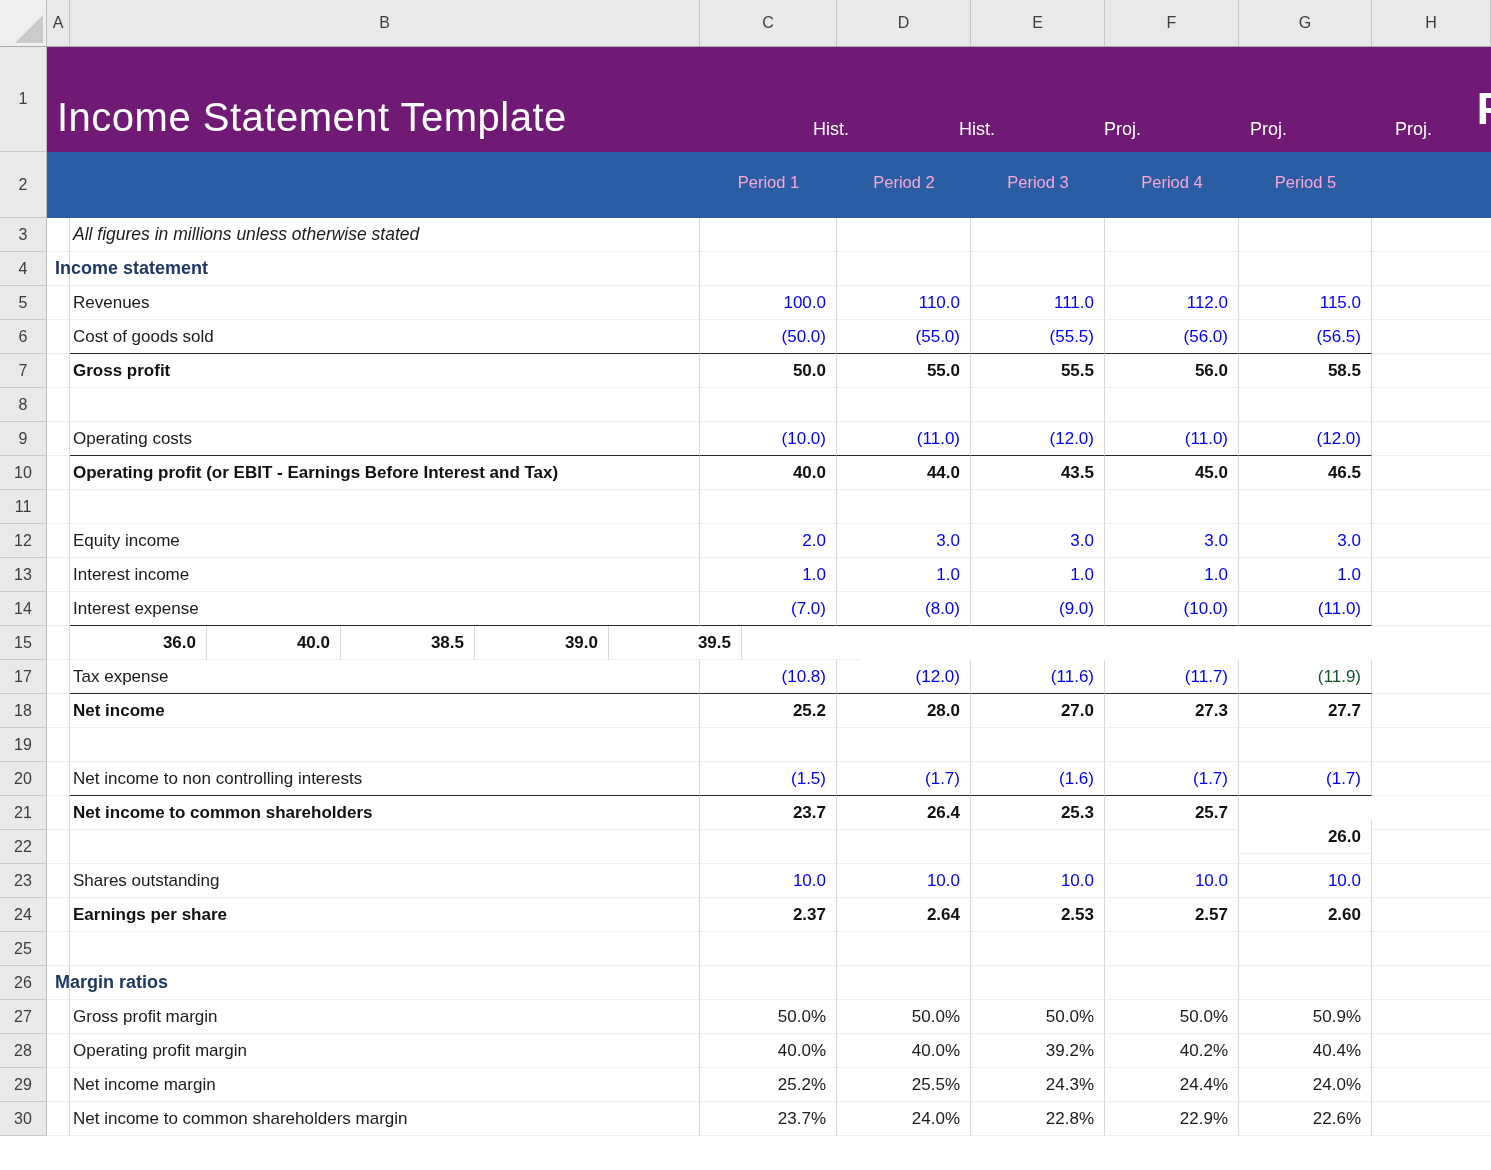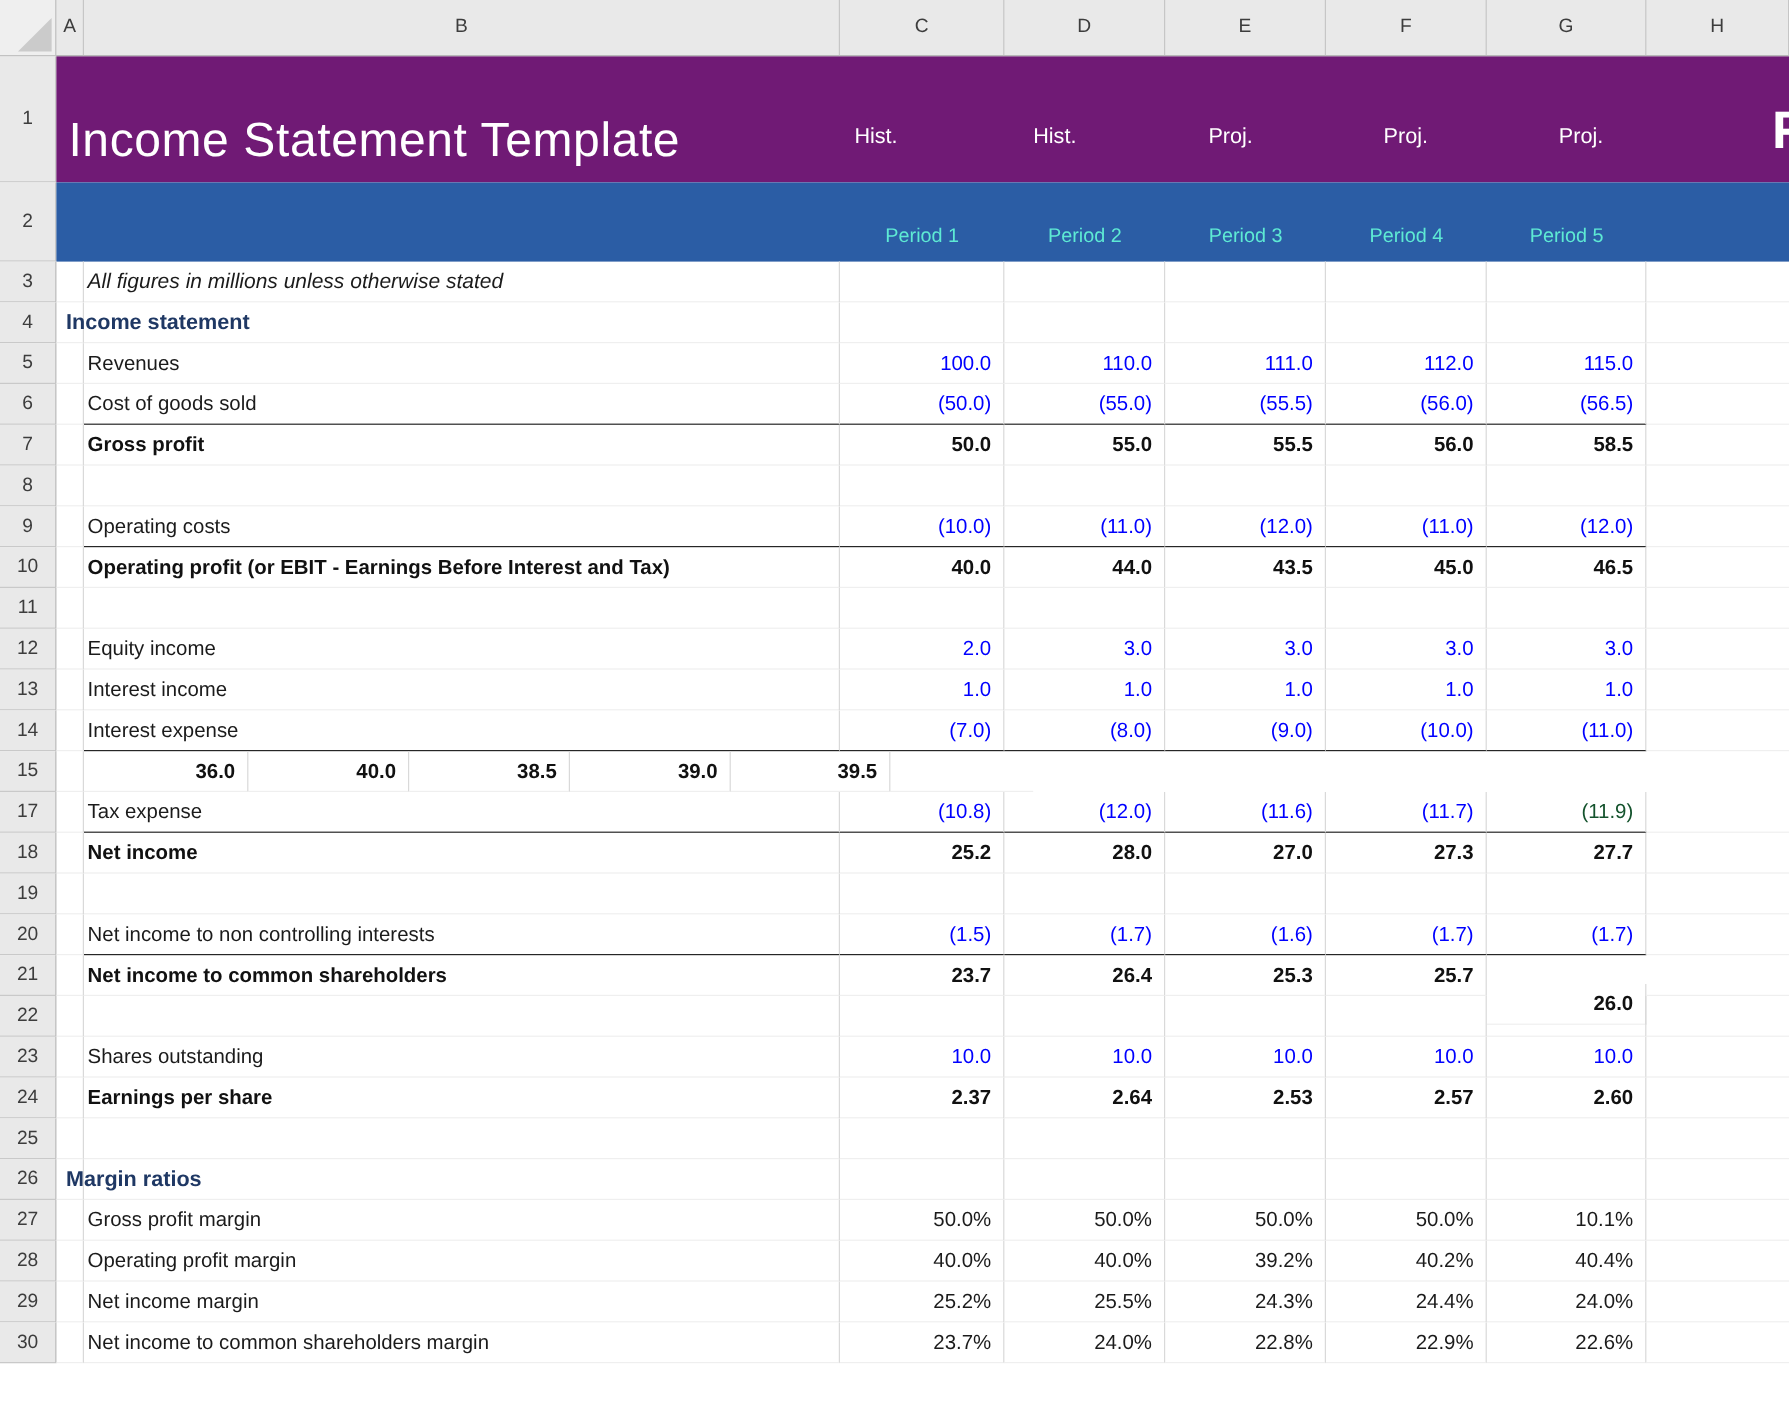--- a/index.html
+++ b/index.html
@@ -26,22 +26,22 @@
              border-right: 1px solid #BDBDBD; border-bottom: 1px solid #C9C9C9;
              display: flex; align-items: center; justify-content: center;
              font-size: 16px; color: #3D3D3D; }
 
   
   .band { flex: 1; display: flex; }
   .band1 { background: #701a75; align-items: flex-end; gap: 12px; }
   .band2 { background: #2B5DA5; align-items: flex-end; }
   .title-cell { font-size: 40px; color: #FFFFFF; padding: 0 0 12px 10px; white-space: nowrap;
                 letter-spacing: 0.5px; font-weight: 400; }
-  .group-cell { color: #FFFFFF; font-size: 18px; text-align: left; padding-bottom: 28px; }
-  .period-cell { color: #5eead4; font-size: 16.5px; text-align: center; padding-bottom: 11px; }
+  .group-cell { color: #FFFFFF; font-size: 18px; text-align: right; padding-bottom: 12px; }
+  .period-cell { color: #f9a8d4; font-size: 16.5px; text-align: center; padding-bottom: 26px; }
   .band-spacer { height: 100%; }
   .logo-cell { position: relative; height: 100%; }
   .logo { position: absolute; right: 16px; bottom: 22px; display: flex; align-items: flex-start; }
   .logo-text { font-size: 44px; line-height: 0.95; font-weight: 700; color: #fff; letter-spacing: -1px; }
   .logo-bracket { width: 14px; height: 33px; border-top: 7px solid #fff; border-right: 7px solid #fff; margin-left: 2px; }
 
   
   .c { height: 100%; border-right: 1px solid #D9D9D9; border-bottom: 1px solid #EFEFEF;
        font-size: 17px; color: #1B1B1B; display: flex; align-items: center; }
   .c.lbl { padding-left: 3px; white-space: nowrap; overflow: visible; }
@@ -353,21 +353,21 @@
       <div class="c h-cell" style="width: 119px; flex: 0 0 119px;"></div>
     </div>
     <div class="r">
       <div class="rowhead">27</div>
       <div class="c a-cell" style="width: 23px; flex: 0 0 23px;"></div>
       <div class="c lbl" style="width: 630px; flex: 0 0 630px;">Gross profit margin</div>
       <div class="c val" style="width: 137px; flex: 0 0 137px;">50.0%</div>
       <div class="c val" style="width: 134px; flex: 0 0 134px;">50.0%</div>
       <div class="c val" style="width: 134px; flex: 0 0 134px;">50.0%</div>
       <div class="c val" style="width: 134px; flex: 0 0 134px;">50.0%</div>
-      <div class="c val" style="width: 133px; flex: 0 0 133px;">10.1%</div>
+      <div class="c val" style="width: 133px; flex: 0 0 133px;">50.9%</div>
       <div class="c h-cell" style="width: 119px; flex: 0 0 119px;"></div>
     </div>
     <div class="r">
       <div class="rowhead">28</div>
       <div class="c a-cell" style="width: 23px; flex: 0 0 23px;"></div>
       <div class="c lbl" style="width: 630px; flex: 0 0 630px;">Operating profit margin</div>
       <div class="c val" style="width: 137px; flex: 0 0 137px;">40.0%</div>
       <div class="c val" style="width: 134px; flex: 0 0 134px;">40.0%</div>
       <div class="c val" style="width: 134px; flex: 0 0 134px;">39.2%</div>
       <div class="c val" style="width: 134px; flex: 0 0 134px;">40.2%</div>

